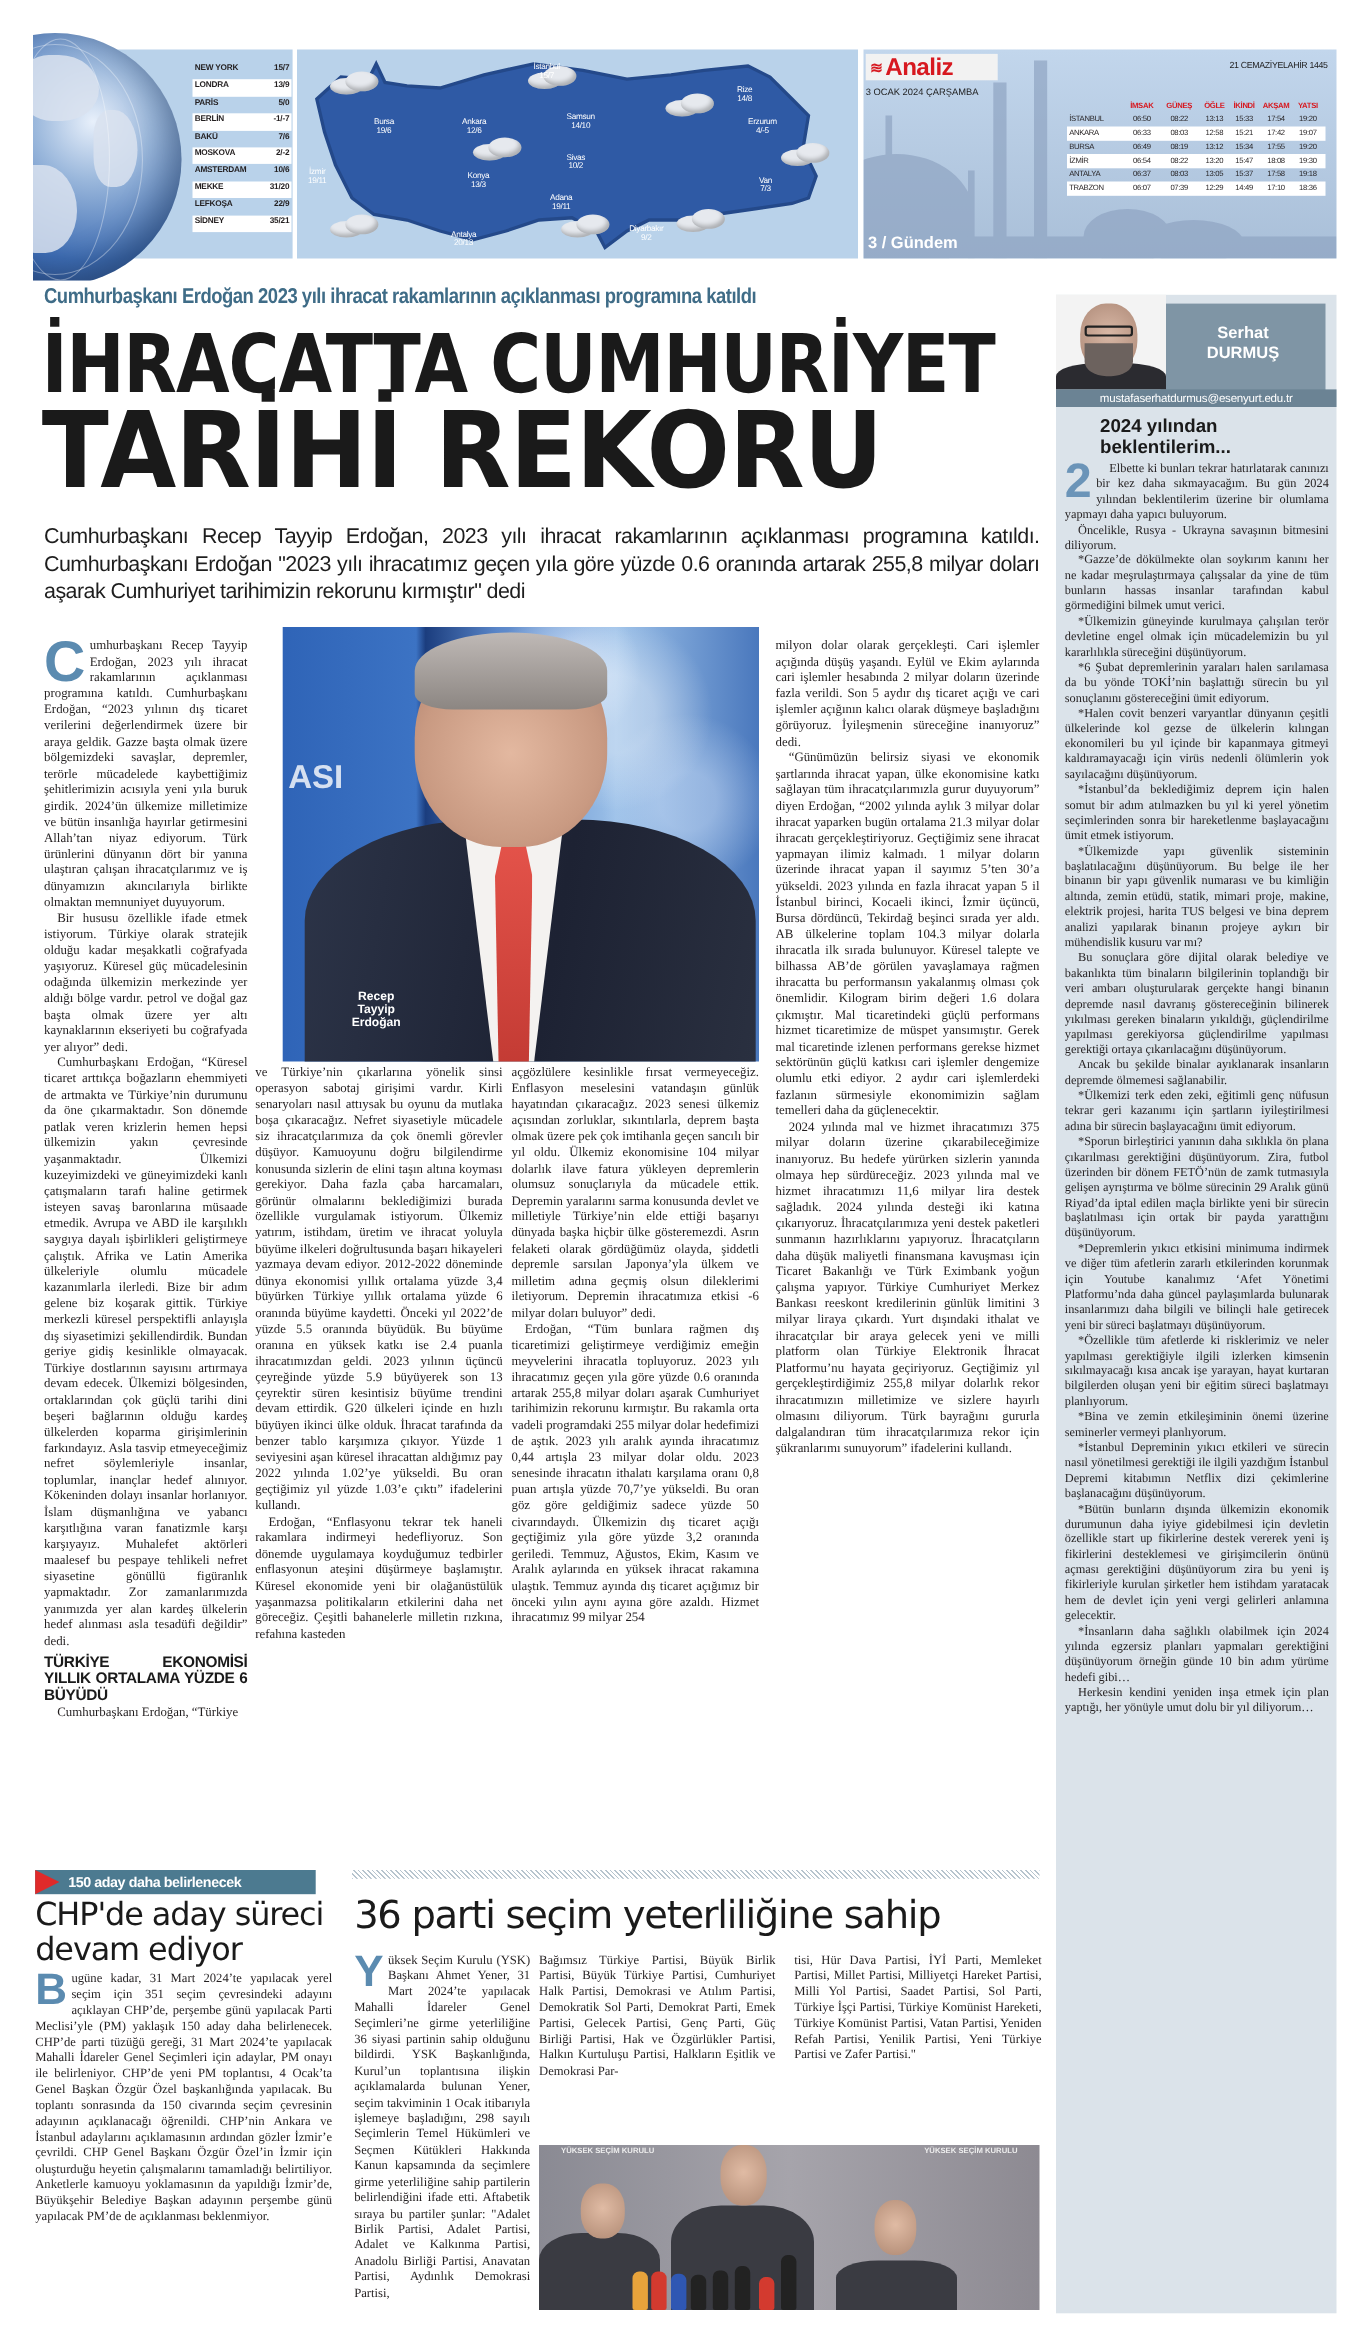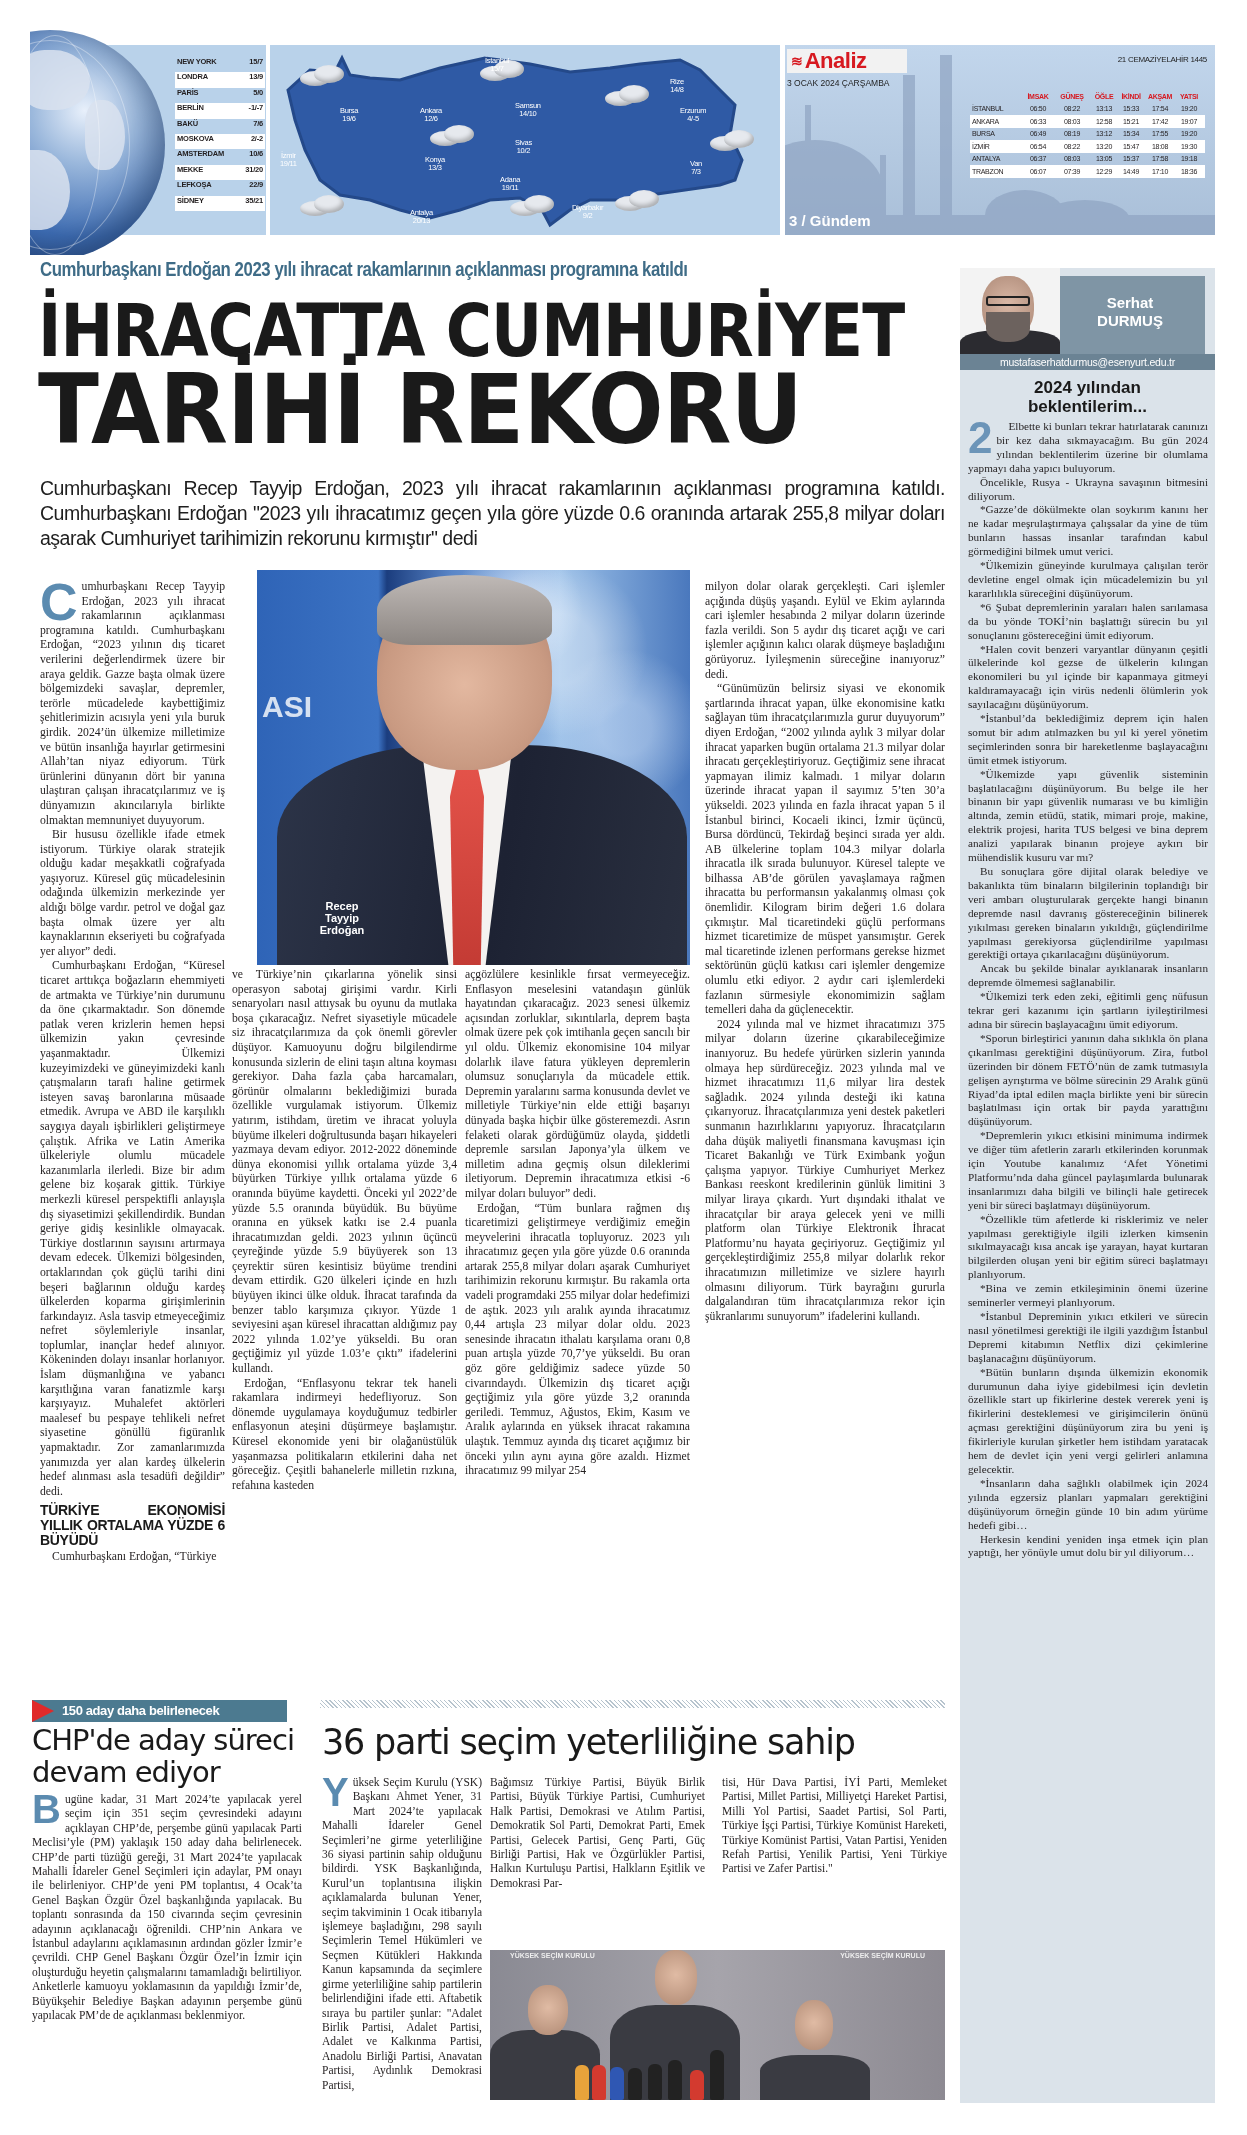--- a/index.html
+++ b/index.html
@@ -72,21 +72,21 @@
   
   .right-col { position: absolute; left: 960px; top: 268px; width: 255px; height: 1835px; background: #dbe3ea; }
   .author-box { position: absolute; left: 0; top: 0; width: 255px; height: 86px; }
   .author-box .name-box { position: absolute; left: 95px; top: 8px; width: 150px; height: 90px; background: #7f95a5; color: #fff; font-family: "Liberation Sans", sans-serif; font-weight: bold; font-size: 15px; line-height: 18px; text-align: center; padding-top: 18px; }
   .author-box .photo-portrait { position: absolute; left: 0; top: 0; width: 100px; height: 86px; background: #f3f3f3; overflow: hidden; }
   .portrait-head { position: absolute; left: 22px; top: 8px; width: 52px; height: 62px; border-radius: 45%; background: radial-gradient(circle at 50% 45%, #d9b8a6, #a88472); }
   .portrait-beard { position: absolute; left: 26px; top: 44px; width: 44px; height: 30px; border-radius: 0 0 45% 45%; background: #6c625e; }
   .portrait-glasses { position: absolute; left: 26px; top: 28px; width: 44px; height: 10px; border: 2px solid #222; border-radius: 3px; }
   .portrait-body { position: absolute; left: 0; top: 62px; width: 100px; height: 30px; border-radius: 40% 40% 0 0; background: #2b2b30; }
   .email-bar { position: absolute; left: 0; top: 86px; width: 255px; height: 16px; background: #6b8394; color: #fff; font-family: "Liberation Sans", sans-serif; font-size: 10.5px; line-height: 16px; text-align: center; letter-spacing: -0.2px; }
-  .col-title { position: absolute; left: 0; top: 110px; width: 255px; text-align: center; font-family: "Liberation Sans", sans-serif; font-weight: bold; font-size: 17px; line-height: 19px; color: #1a1a1a; }
+  .col-title { position: absolute; left: 0; top: 110px; width: 255px; text-align: left; font-family: "Liberation Sans", sans-serif; font-weight: bold; font-size: 17px; line-height: 19px; color: #1a1a1a; }
   .right-body { position: absolute; left: 8px; top: 152px; width: 240px; height: 1680px; font-size: 11.2px; line-height: 13.9px; }
   .right-body .dropcap { font-size: 44px; line-height: 32px; color: #6b94b8; }
 
   
   .tag-bar { position: absolute; left: 32px; top: 1700px; width: 255px; height: 22px; background: #4c7a90; color: #fff; font-family: "Liberation Sans", sans-serif; font-weight: bold; font-size: 13px; line-height: 22px; padding-left: 30px; letter-spacing: -0.4px; }
   .tag-bar .tri { position: absolute; left: 0; top: 0; width: 0; height: 0; border-top: 11px solid transparent; border-bottom: 11px solid transparent; border-left: 22px solid #e02a2a; }
   .chp-title { position: absolute; left: 32px; top: 1724px; width: 270px; font-family: "DejaVu Sans", sans-serif; font-size: 29px; line-height: 32px; color: #1a1a1a; letter-spacing: -1px; }
   .stripe { position: absolute; left: 320px; top: 1700px; width: 625px; height: 8px; background: repeating-linear-gradient(45deg, #b7c4ce 0 1px, transparent 1px 3px); }
   .parti-title { position: absolute; left: 322px; top: 1722px; width: 630px; font-family: "DejaVu Sans", sans-serif; font-size: 35px; line-height: 40px; color: #1a1a1a; letter-spacing: -1.2px; white-space: nowrap; }
   .ysk-photo { position: absolute; left: 490px; top: 1950px; width: 455px; height: 150px; overflow: hidden; background: linear-gradient(90deg, #8a8a93, #a6a4ab 50%, #8d8a92); }

